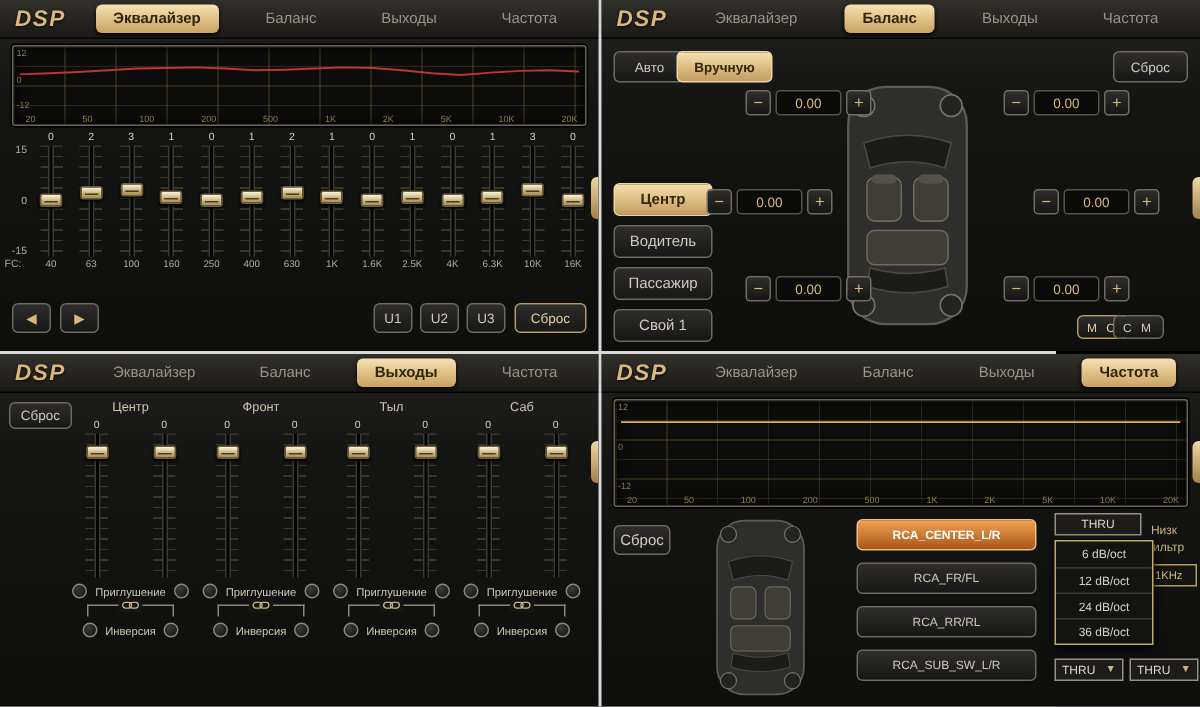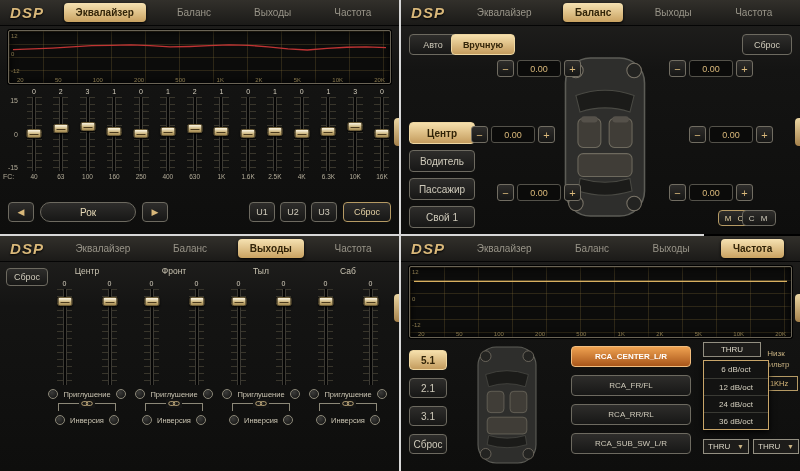--- a/index.html
+++ b/index.html
@@ -252,21 +252,20 @@
           <div class="thumb" style="top: calc(50% - 5px);"></div>
         </div>
         <div class="band-freq">16K</div>
       </div>
       </div>
 
     <div class="eq-bar">
       <div class="btn arrow-btn">
           <span>◀</span>
         </div>
-      <div class="btn preset-pill">Рок</div>
       <div class="btn arrow-btn">
           <span>▶</span>
         </div>
       <div class="spacer"></div>
       <div class="mem">
           <div class="btn">U1</div>
           <div class="btn">U2</div>
           <div class="btn">U3</div>
         </div>
       <div class="btn reset eq-reset">Сброс</div>
@@ -536,25 +535,20 @@
           <span>500</span>
           <span>1K</span>
           <span>2K</span>
           <span>5K</span>
           <span>10K</span>
           <span>20K</span>
         </div>
     </div>
 
     <div class="modes-col">
-      <div style="display:flex; flex-direction:column; gap:8px;">
-          <div class="btn gold">5.1</div>
-          <div class="btn">2.1</div>
-          <div class="btn">3.1</div>
-        </div>
       <div class="btn" style="width:38px; height:20px;">Сброс</div>
     </div>
 
     <svg class="car" style="left:58px; top:108px; width:96px; height:122px;" viewBox="0 0 100 160">
       <rect x="12" y="4" width="76" height="152" rx="24" fill="#2e2e2c" stroke="#5c5c56" stroke-width="1.5"></rect>
       <circle cx="22" cy="16" r="7" fill="#232321" stroke="#7a7468"></circle>
       <circle cx="78" cy="16" r="7" fill="#232321" stroke="#7a7468"></circle>
       <circle cx="22" cy="144" r="7" fill="#232321" stroke="#7a7468"></circle>
       <circle cx="78" cy="144" r="7" fill="#232321" stroke="#7a7468"></circle>
       <path d="M22 40 Q50 30 78 40 L74 56 Q50 48 26 56 Z" fill="#1b1b19" stroke="#4a4a44"></path>

